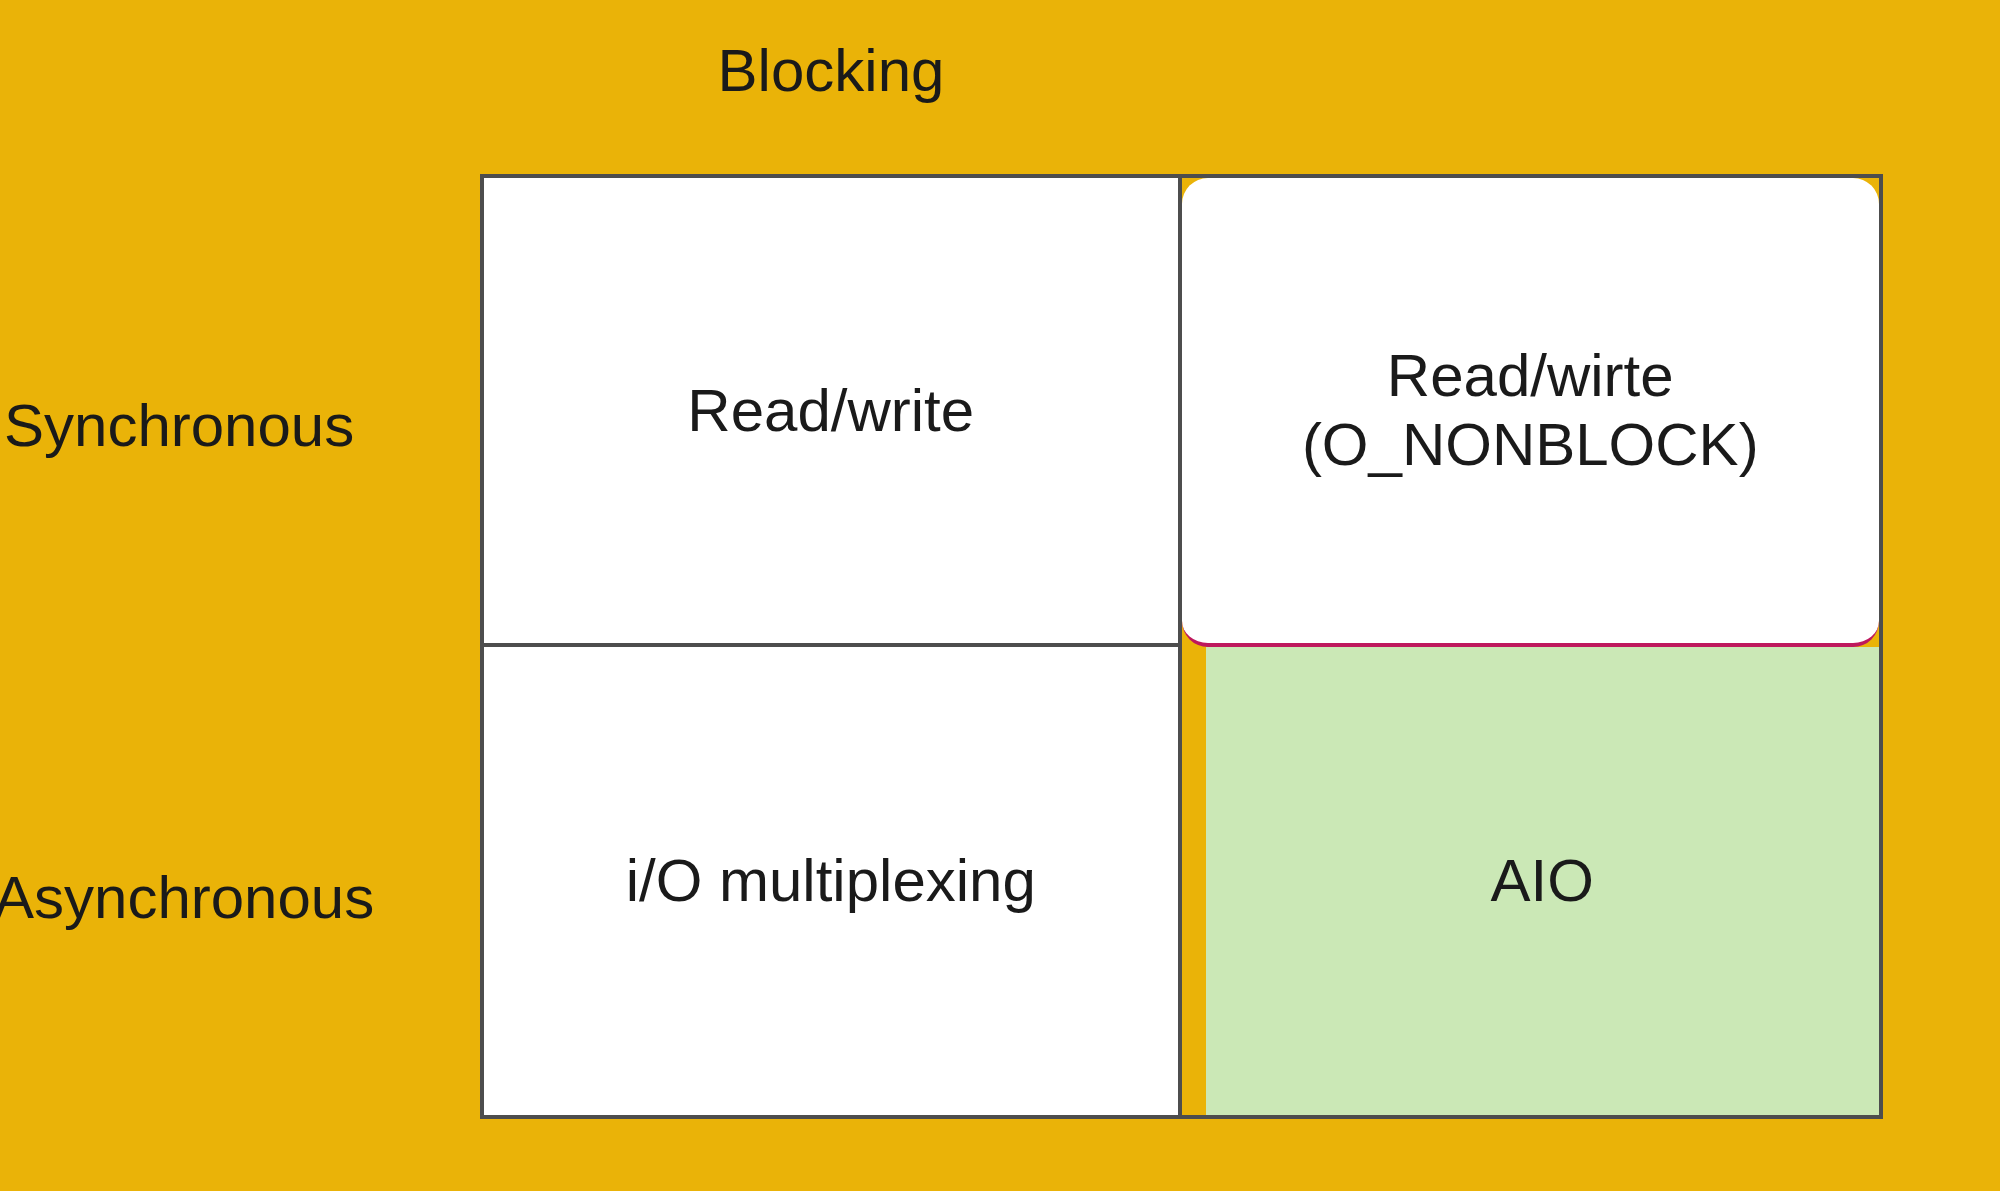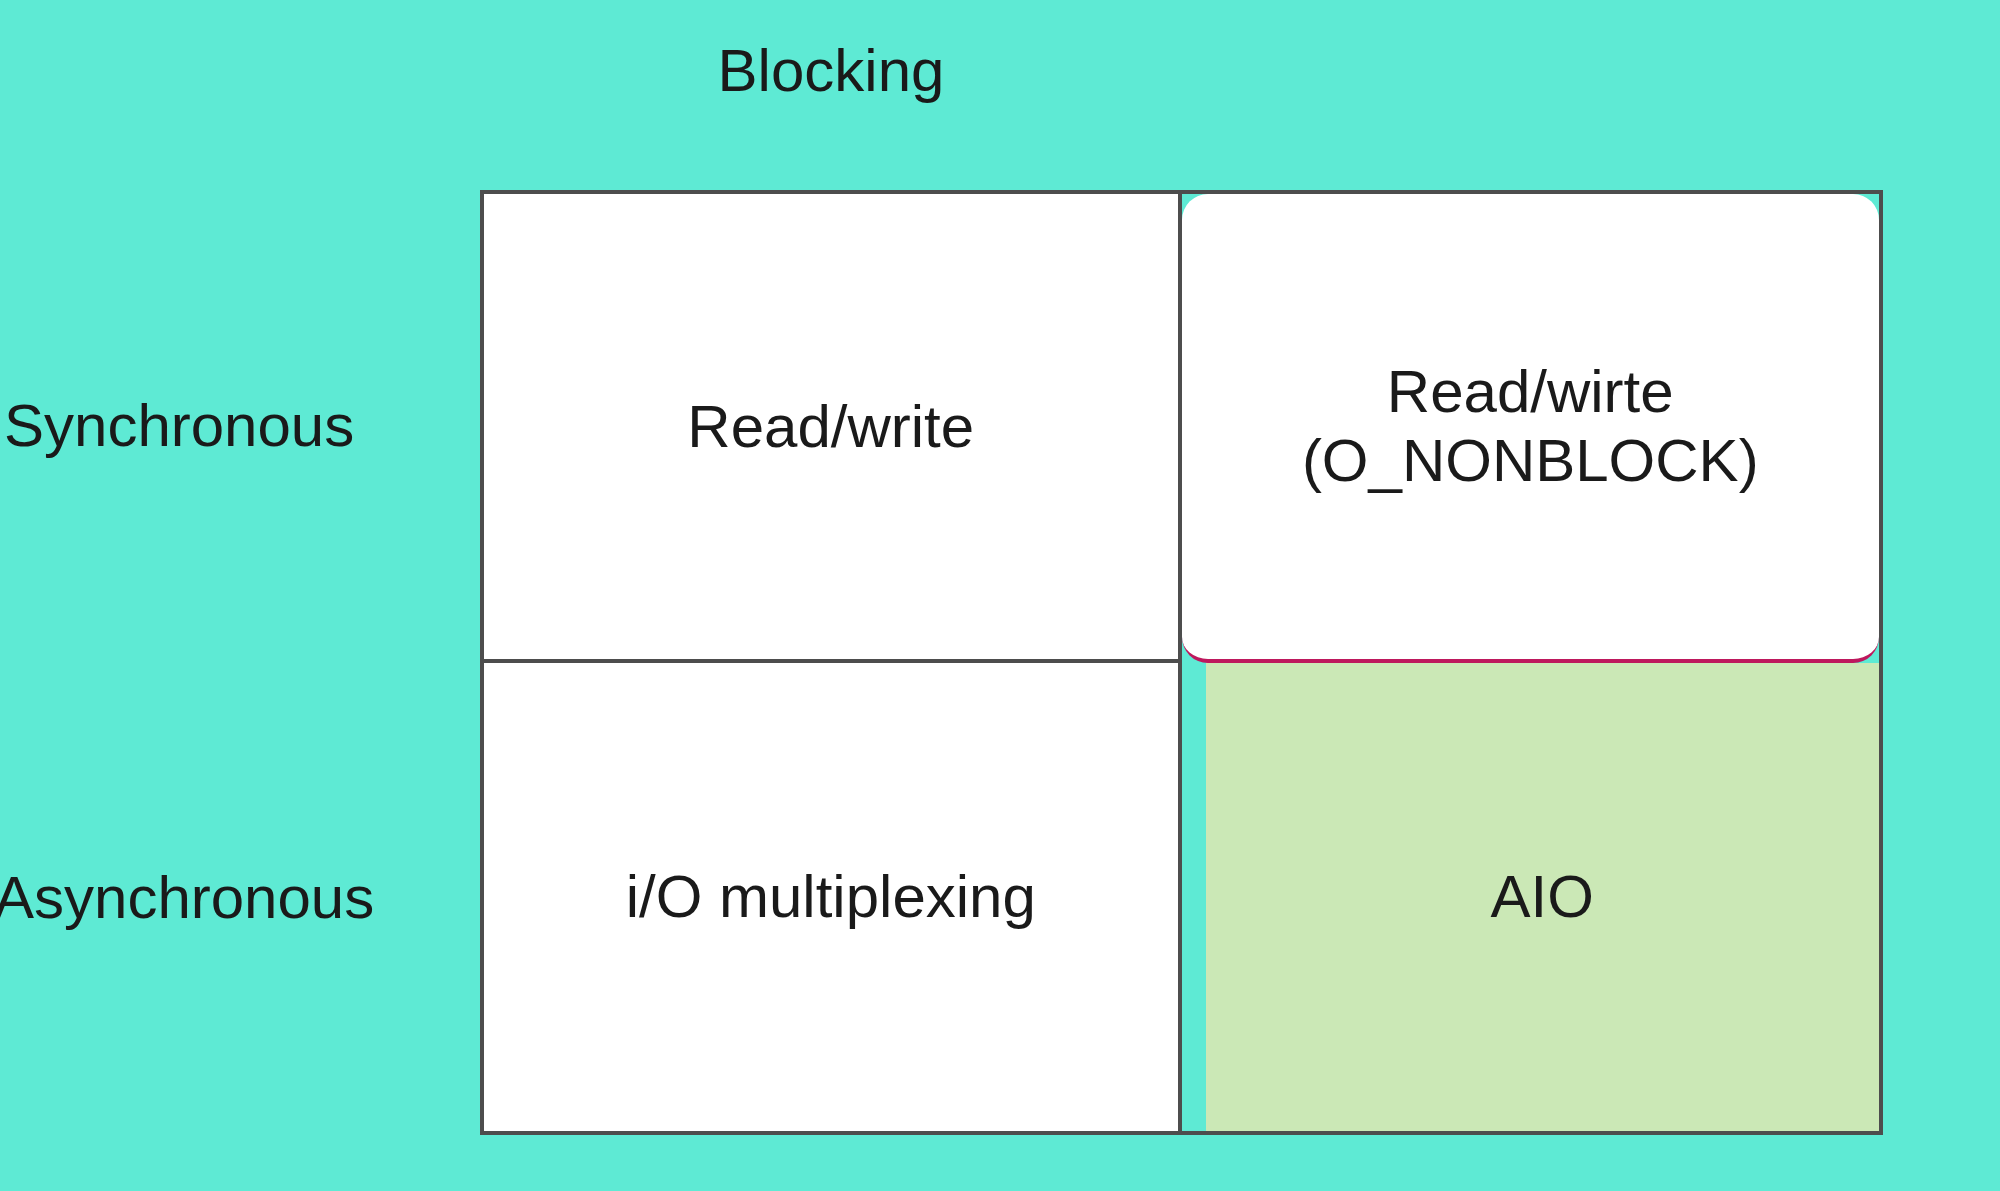--- a/index.html
+++ b/index.html
@@ -5,21 +5,21 @@
   html, body {
     margin: 0;
     padding: 0;
     background: #ffffff;
     font-family: "Liberation Sans", sans-serif;
   }
   .canvas {
     position: relative;
     width: 2000px;
     height: 1191px;
-    background: #5eead4;
+    background: #eab308;
     overflow: hidden;
     color: #1a1a1a;
   }
   .col-label {
     position: absolute;
     top: 36px;
     font-size: 60px;
     line-height: 1.15;
     text-align: center;
     white-space: nowrap;
@@ -32,21 +32,21 @@
     line-height: 1.15;
     display: flex;
     align-items: center;
     white-space: nowrap;
   }
   .row-label-top    { left: 4px;  top: 190px; height: 470px; }
   .row-label-bottom { left: -6px; top: 660px; height: 475px; }
   .matrix {
     position: absolute;
     left: 480px;
-    top: 190px;
+    top: 174px;
     width: 1403px;
     height: 945px;
     box-sizing: border-box;
     border: 4px solid #4d4d4d;
     display: grid;
     grid-template-columns: 1fr 1fr;
     grid-template-rows: 1fr 1fr;
   }
   .cell {
     box-sizing: border-box;

